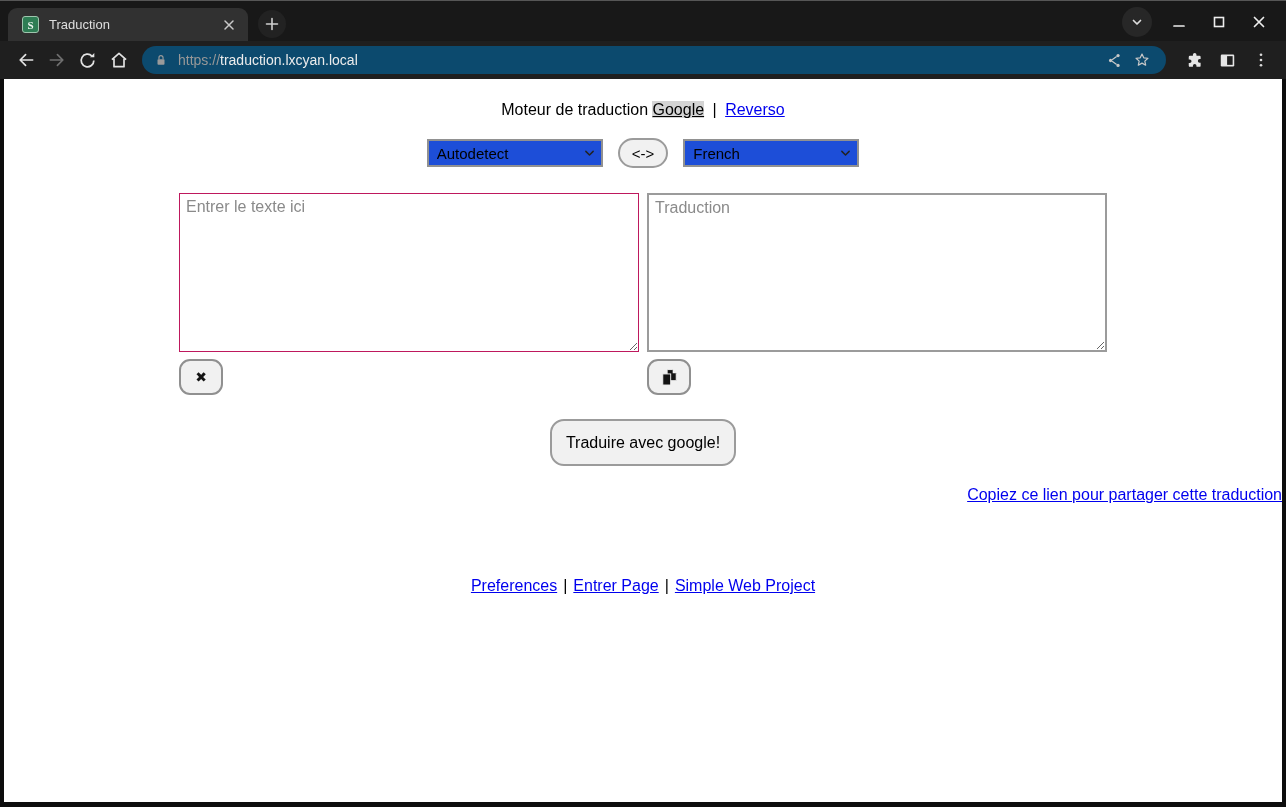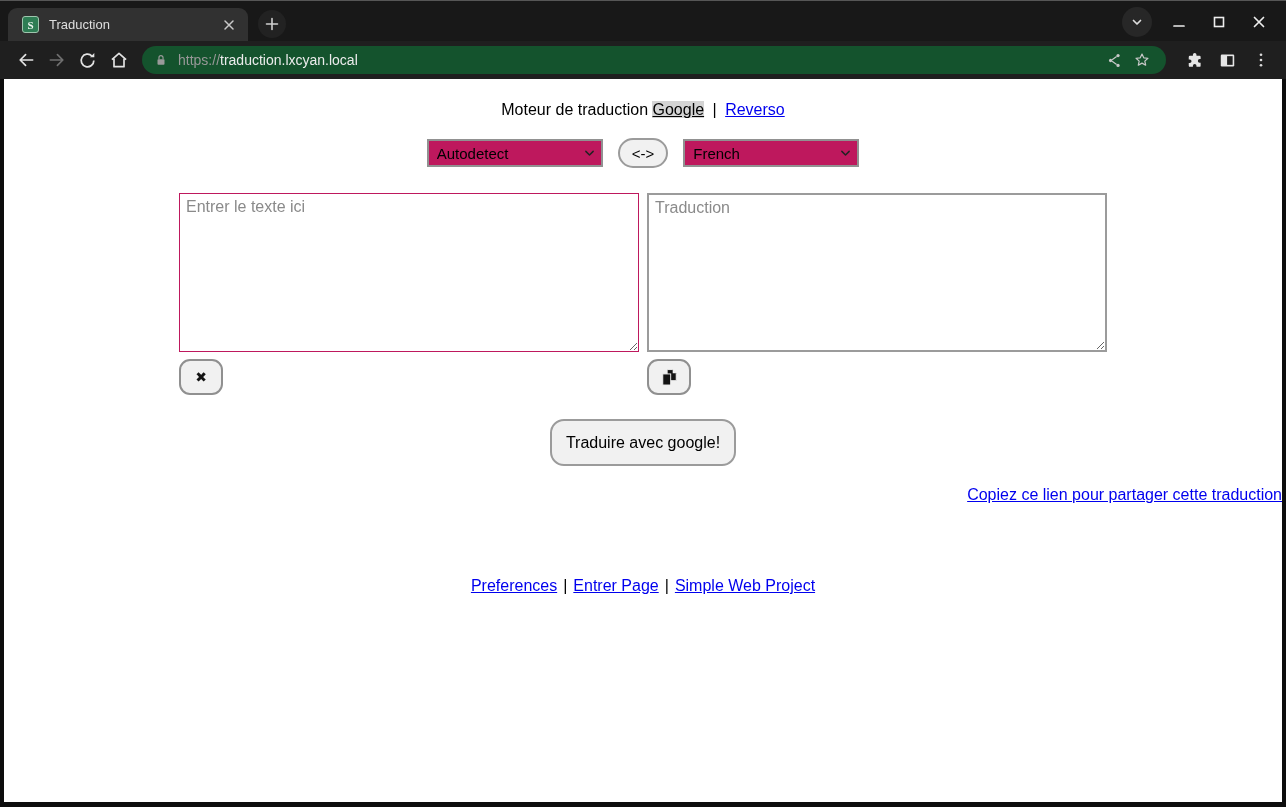--- a/index.html
+++ b/index.html
@@ -66,21 +66,21 @@
     height: 38px; background: #1f1f1f;
     display: flex; align-items: center; padding: 0 10px;
     flex: none;
   }
   .nav-btn {
     width: 31px; height: 31px; border-radius: 50%;
     display: flex; align-items: center; justify-content: center;
     flex: none; cursor: pointer;
   }
   .urlbar {
-    flex: 1; height: 28px; background: #14532d; border-radius: 14px;
+    flex: 1; height: 28px; background: #0c4a6e; border-radius: 14px;
     display: flex; align-items: center; padding: 0 10px 0 12px;
     margin: 0 8px; min-width: 0; justify-content: flex-end;
   }
   .url-text { flex: 1; font-size: 14px; white-space: nowrap; overflow: hidden; margin-left: 10px; }
   .url-scheme { color: #989898; }
   .url-host { color: #ececec; }
   .urlbar-icon {
     width: 28px; height: 28px; display: flex; align-items: center;
     justify-content: center; flex: none; cursor: pointer;
   }
@@ -107,21 +107,21 @@
   .sep { margin: 0 4px; color: #000; }
 
   .lang-row {
     margin-top: 19px; display: flex; align-items: center;
     justify-content: center; gap: 15px;
   }
   .select-wrap { position: relative; display: inline-block; }
   select.lang-select {
     width: 176px; height: 28px; font-size: 15px;
     font-family: "Liberation Sans", sans-serif;
-    border: 2px solid #919191; background: #be185d; color: #000;
+    border: 2px solid #919191; background: #1d4ed8; color: #000;
     padding: 2px 24px 2px 8px; border-radius: 0;
     -webkit-appearance: none; appearance: none; cursor: pointer;
   }
   .select-chevron {
     position: absolute; right: 7px; top: 50%; transform: translateY(-50%);
     pointer-events: none; line-height: 0;
   }
   .swap-btn {
     height: 30px; padding: 0 12px; font-size: 15px;
     font-family: "Liberation Sans", sans-serif;

